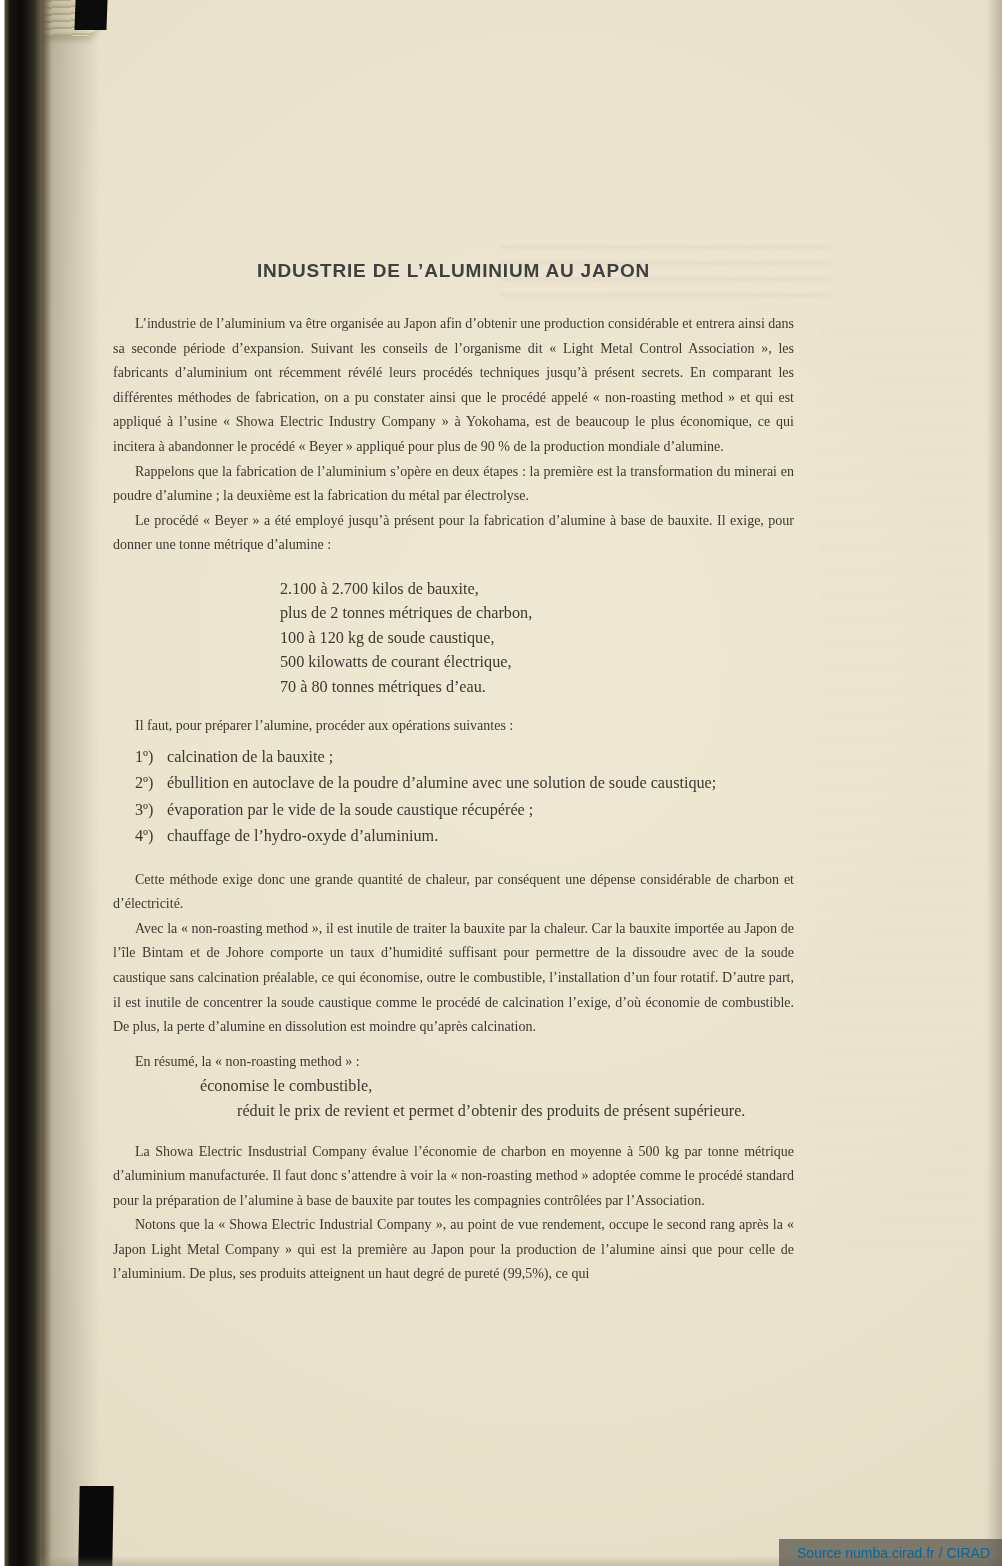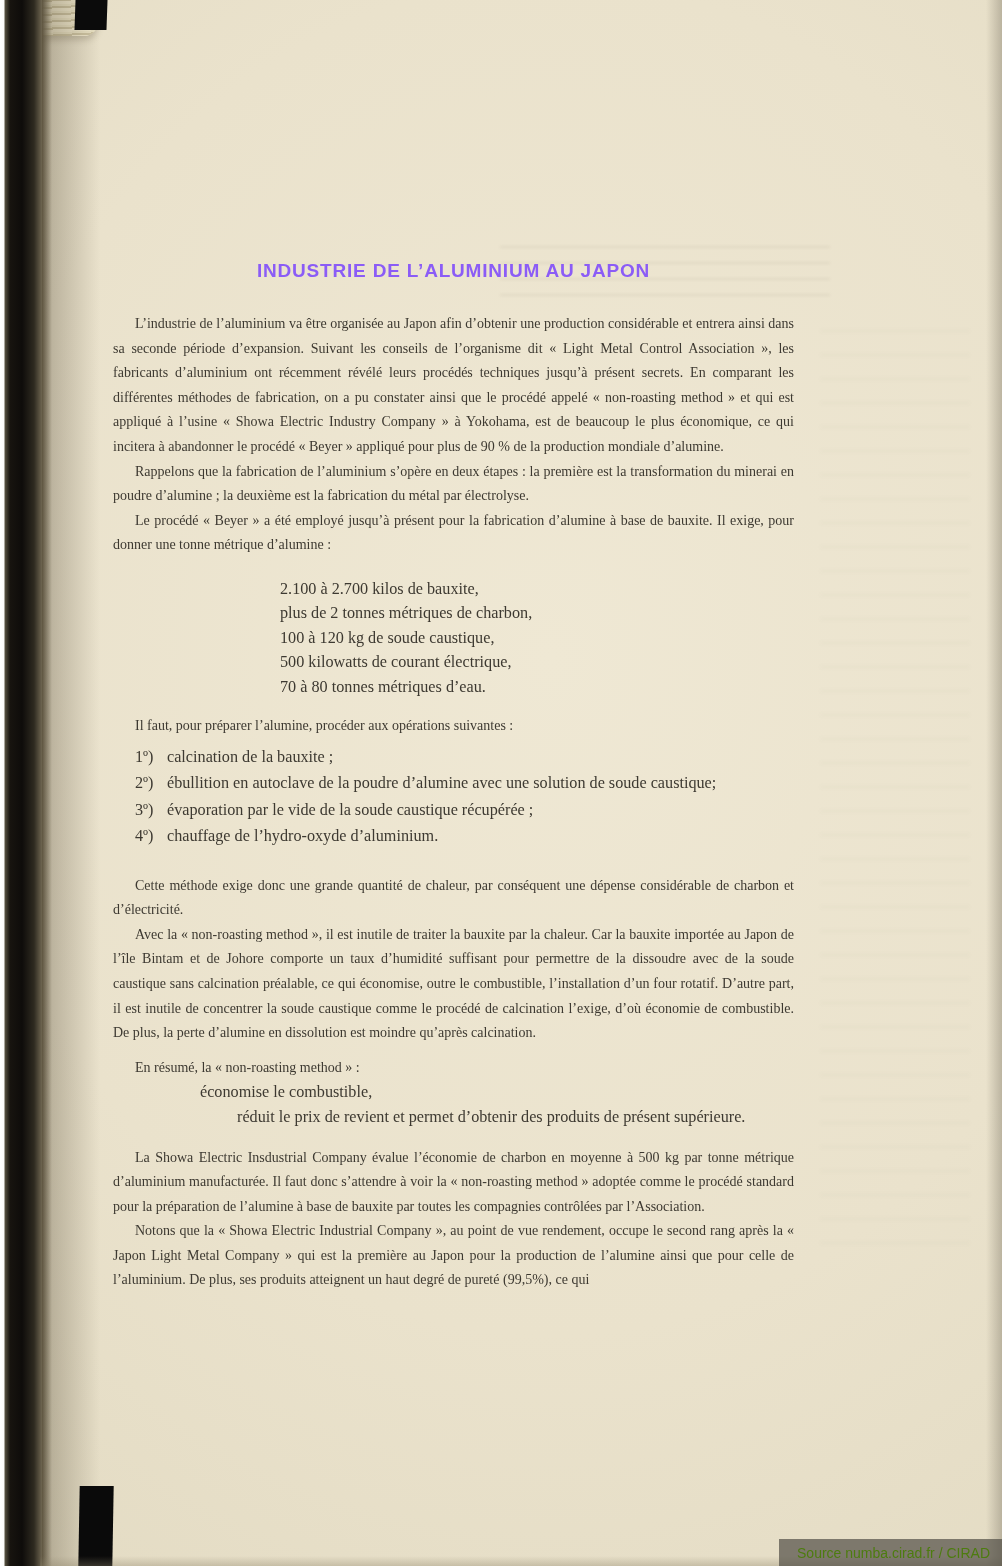--- a/index.html
+++ b/index.html
@@ -68,43 +68,43 @@
   }
 
   
   .content {
     position:absolute; left:113px; top:260px; width:681px;
     color:#3d3931;
   }
   .title {
     font-family:"Liberation Sans", sans-serif;
     font-size:19px; font-weight:700; letter-spacing:0.8px;
-    color:#8b5cf6; text-align:center; margin-bottom:30px;
+    color:#404040; text-align:center; margin-bottom:30px;
   }
   .para {
     font-size:14px; line-height:24.6px;
     text-align:justify; text-indent:22px;
   }
   .gap-top { margin-top:10px; }
 
   .spec-list { margin:19px 0 15px 167px; font-size:16.2px; line-height:24.4px; }
 
-  .ops { margin:5px 0 24px 0; font-size:16.2px; line-height:26.5px; }
+  .ops { margin:5px 0 18px 0; font-size:16.2px; line-height:26.5px; }
   .ops-item { white-space:nowrap; }
   .ops-num { display:inline-block; margin-left:22px; width:32px; }
 
   .resume-list { margin:0 0 16px 87px; font-size:16.2px; line-height:24.6px; }
   .resume-item.indent-more { margin-left:37px; }
 
   
   .source-bar {
     position:absolute; right:0; bottom:0; height:27px;
     display:flex; align-items:center; padding:0 12px 0 18px;
     background: rgba(75,72,65,0.68);
-    color:#4d7c0f; font-family:"Liberation Sans", sans-serif; font-size:14px;
+    color:#0369a1; font-family:"Liberation Sans", sans-serif; font-size:14px;
   }
 </style>
 </head>
 <body>
 
 <div class="scan">
 
   <div class="paper"></div>
   <div class="page-stack"></div>
   <div class="binding"></div>

